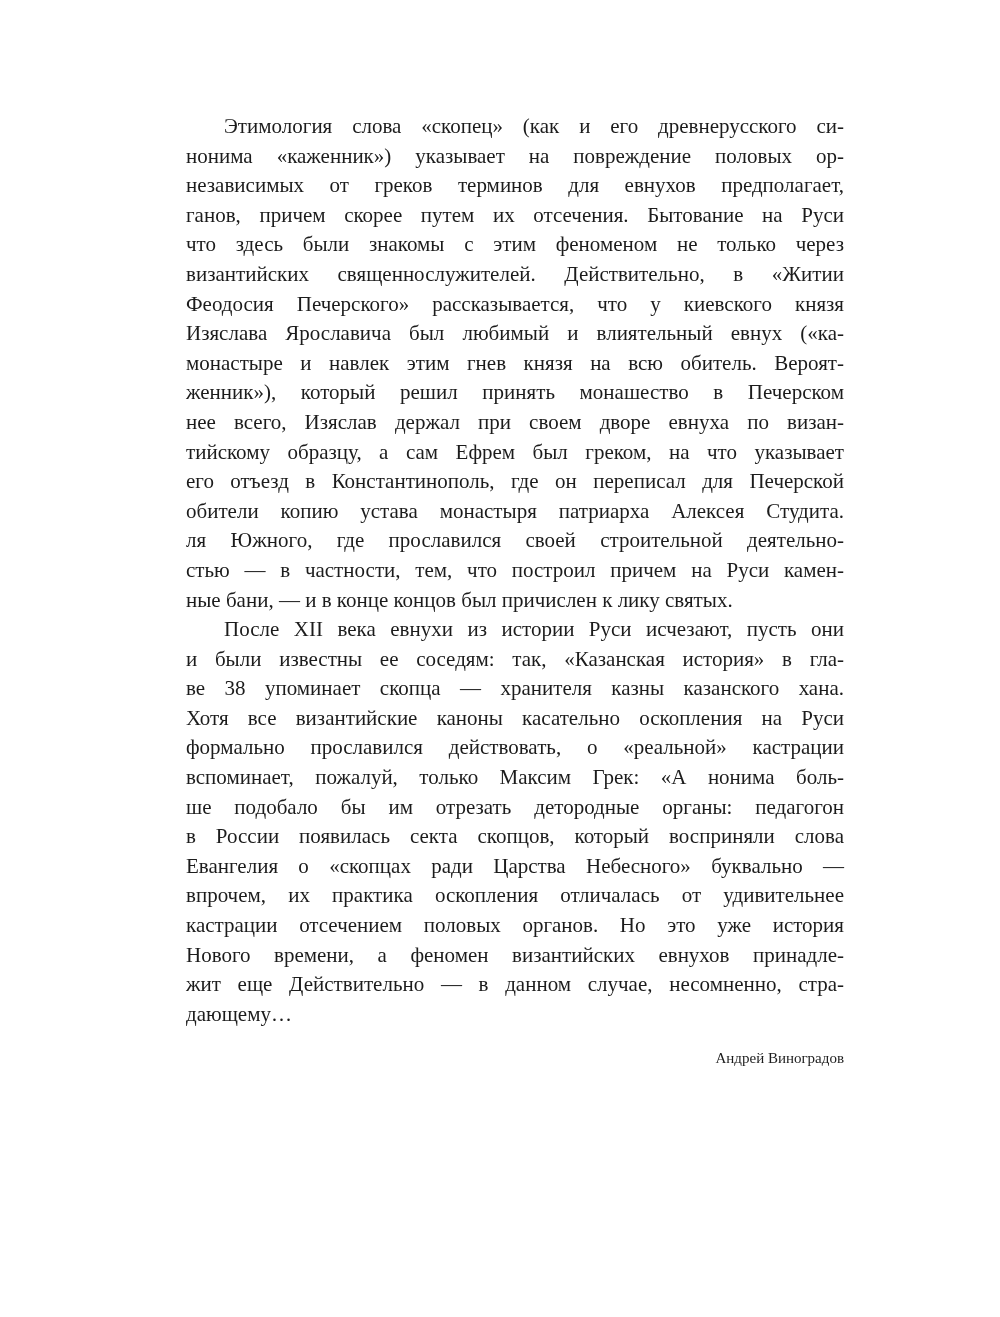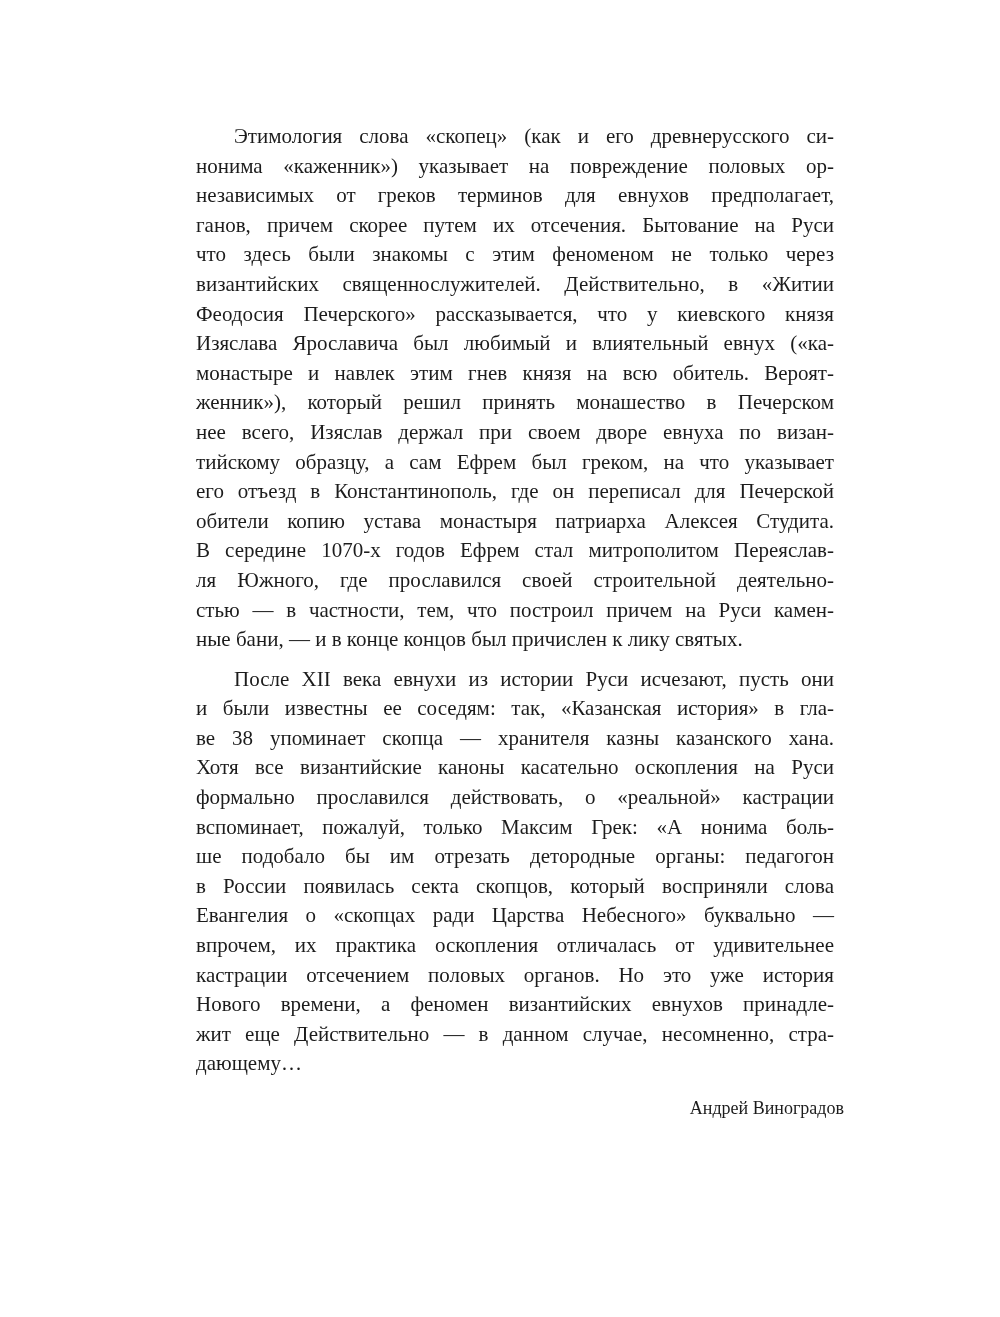--- a/index.html
+++ b/index.html
@@ -22,38 +22,38 @@
   }
   .text-block {
     position: absolute;
     left: 186px;
     top: 112px;
     width: 658px;
     font-size: 21px;
     line-height: 29.6px;
   }
   .para {
-    margin: 10px;
+    margin: 0;
     padding: 0;
   }
   .line {
     text-align: justify;
     text-align-last: justify;
     white-space: normal;
   }
   .line.first {
     text-indent: 38px;
   }
   .line.last {
     text-align-last: left;
   }
   .signature {
     margin-top: 15px;
     text-align: right;
-    font-size: 18px;
+    font-size: 15px;
     line-height: 29.6px;
   }
 </style>
 </head>
 <body>
 
 <div class="page">
   <div class="text-block">
 
     <div class="para">
@@ -64,21 +64,20 @@
       <div class="line">что здесь были знакомы с этим феноменом не только через</div>
       <div class="line">византийских священнослужителей. Действительно, в «Житии</div>
       <div class="line">Феодосия Печерского» рассказывается, что у киевского князя</div>
       <div class="line">Изяслава Ярославича был любимый и влиятельный евнух («ка-</div>
       <div class="line">монастыре и навлек этим гнев князя на всю обитель. Вероят-</div>
       <div class="line">женник»), который решил принять монашество в Печерском</div>
       <div class="line">нее всего, Изяслав держал при своем дворе евнуха по визан-</div>
       <div class="line">тийскому образцу, а сам Ефрем был греком, на что указывает</div>
       <div class="line">его отъезд в Константинополь, где он переписал для Печерской</div>
       <div class="line">обители копию устава монастыря патриарха Алексея Студита.</div>
-      <div class="line">В середине 1070-х годов Ефрем стал митрополитом Переяслав-</div>
       <div class="line">ля Южного, где прославился своей строительной деятельно-</div>
       <div class="line">стью — в частности, тем, что построил причем на Руси камен-</div>
       <div class="line last">ные бани, — и в конце концов был причислен к лику святых.</div>
     </div>
 
     <div class="para">
       <div class="line first">После XII века евнухи из истории Руси исчезают, пусть они</div>
       <div class="line">и были известны ее соседям: так, «Казанская история» в гла-</div>
       <div class="line">ве 38 упоминает скопца — хранителя казны казанского хана.</div>
       <div class="line">Хотя все византийские каноны касательно оскопления на Руси</div>

